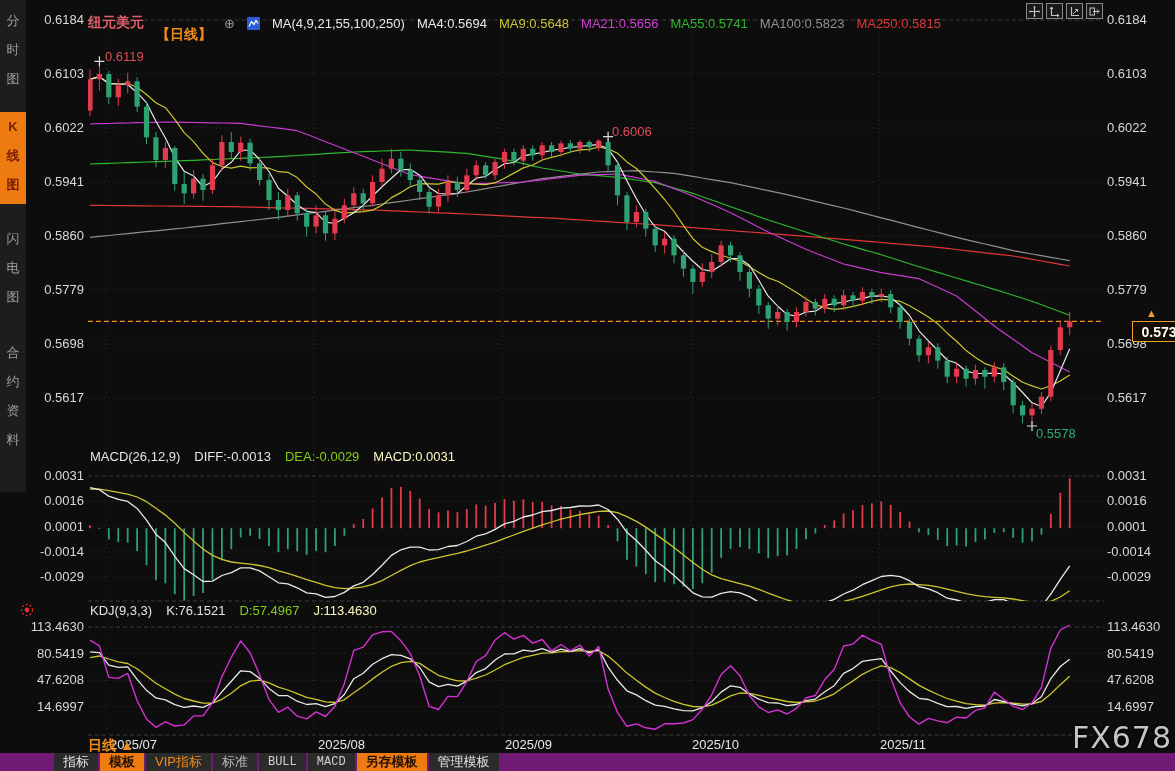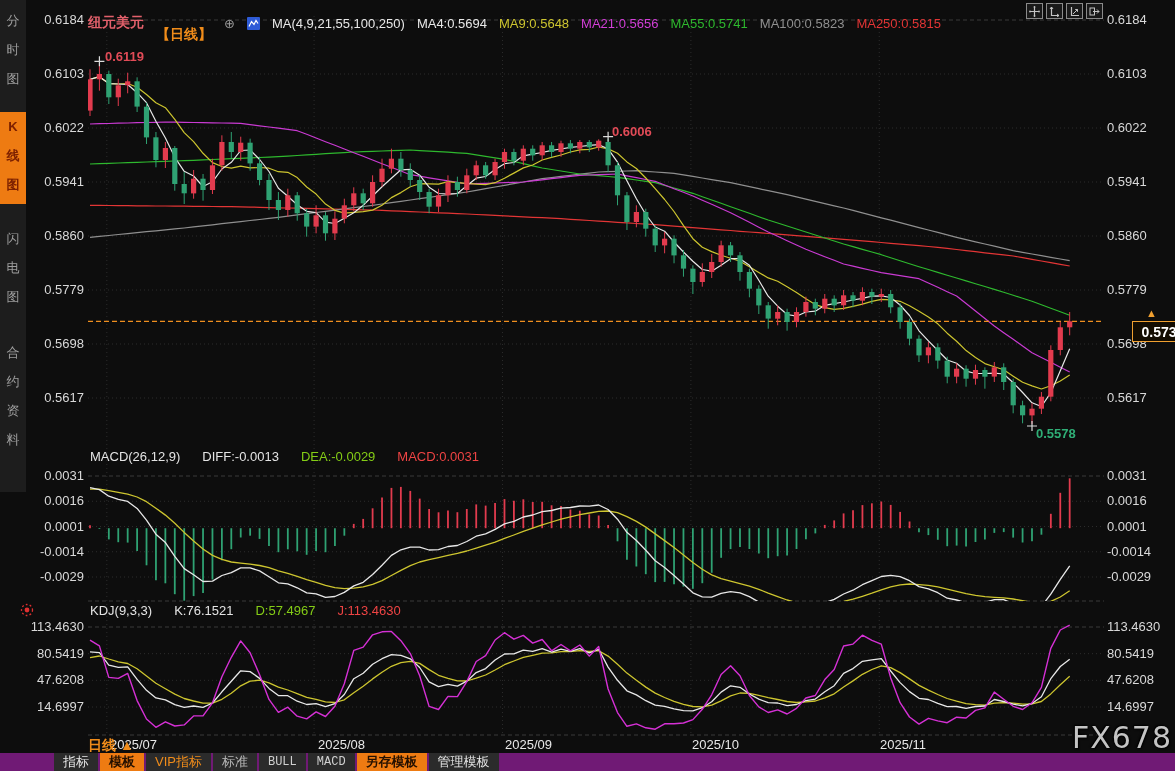--- a/index.html
+++ b/index.html
@@ -15,32 +15,32 @@
        font-size:13px;z-index:3;white-space:nowrap;}
   .sym{color:#e2606b;font-weight:bold;font-size:14px;}
   .per{color:#f08c1a;font-weight:bold;font-size:14px;cursor:pointer;margin-top:24px;}
   .plus{color:#9a9a9a;font-size:13px;cursor:pointer;}
   .ma-set{color:#e8e8e8;}
   .mav{margin-right:12px;}
   .tools{position:absolute;right:72px;top:3px;display:flex;gap:3px;z-index:3;}
   .tool{width:15px;height:14px;border:1px solid #8a8a8a;background:#191919;display:flex;
         align-items:center;justify-content:center;cursor:pointer;}
   .axlab{position:absolute;font-size:13px;color:#d9d9d9;z-index:2;}
-  .ann{position:absolute;font-size:13px;font-weight:bold;z-index:2;}
+  .ann{position:absolute;font-size:13px;font-weight:normal;z-index:2;}
   #ann-high{left:105px;top:49px;color:#e14b57;}
   #ann-mid{left:612px;top:124px;color:#e14b57;}
   #ann-low{left:1036px;top:426px;color:#2fae76;}
   .ptag{position:absolute;left:1104px;top:321px;width:60px;height:19px;background:#140d02;
         border:1px solid #f0a030;color:#ffffff;font-size:14px;font-weight:bold;
         display:flex;align-items:center;justify-content:center;z-index:5;margin-left:28px;}
   .ptag-arrow{position:absolute;left:1146px;top:307px;color:#f0a030;font-size:11px;z-index:6;}
-  .indhdr{position:absolute;left:90px;display:flex;gap:22px;font-size:13px;z-index:3;white-space:nowrap;}
+  .indhdr{position:absolute;left:90px;display:flex;gap:14px;font-size:13px;z-index:3;white-space:nowrap;}
   .c-white{color:#e4e4e4;}
   .c-yellow{color:#84cc16;}
-  .c-magenta{color:#ef4444;text-align:right;}
+  .c-magenta{color:#fef9c3;text-align:right;}
   .alarm{position:absolute;left:19px;top:602px;z-index:3;cursor:pointer;}
   .plabel{position:absolute;left:88px;top:737px;color:#f08c1a;font-weight:bold;font-size:14px;z-index:3;cursor:pointer;}
   .xdate{position:absolute;top:737px;color:#e8e8e8;font-weight:normal;font-size:13px;z-index:2;}
   .wm{position:absolute;right:3px;top:720px;font-size:30px;color:#c4c4c4;letter-spacing:1px;
       text-shadow:1px 1px 2px #000,-1px -1px 2px #000;z-index:2;font-family:"DejaVu Sans",sans-serif;}
   .foot{position:absolute;left:0;top:753px;width:1175px;height:18px;background:#701a75;display:flex;
         gap:2px;padding-left:54px;box-sizing:border-box;z-index:4;}
   .ftab{height:18px;padding:0 9px;font-size:13px;display:flex;align-items:center;background:#2b2b2b;
         color:#e5e5e5;cursor:pointer;white-space:nowrap;}
   .ftab.active{background:#ee7b12;color:#241000;font-weight:bold;}

